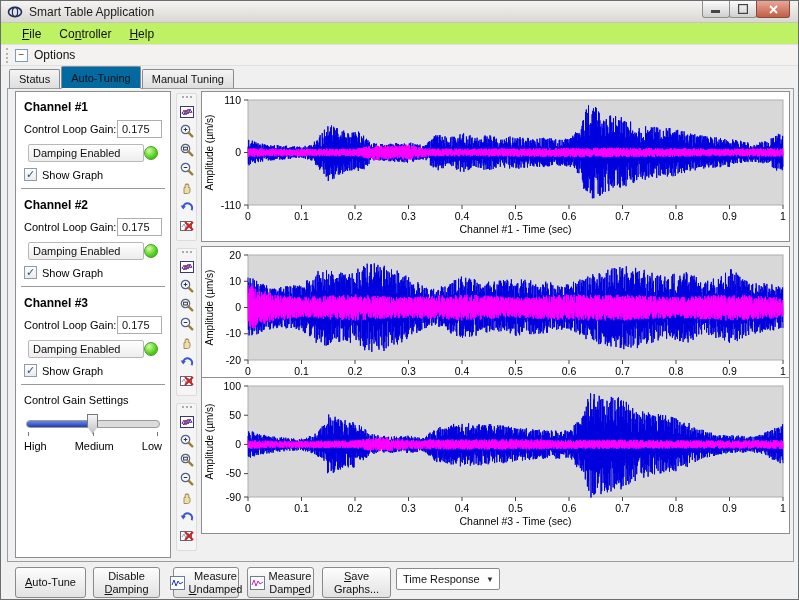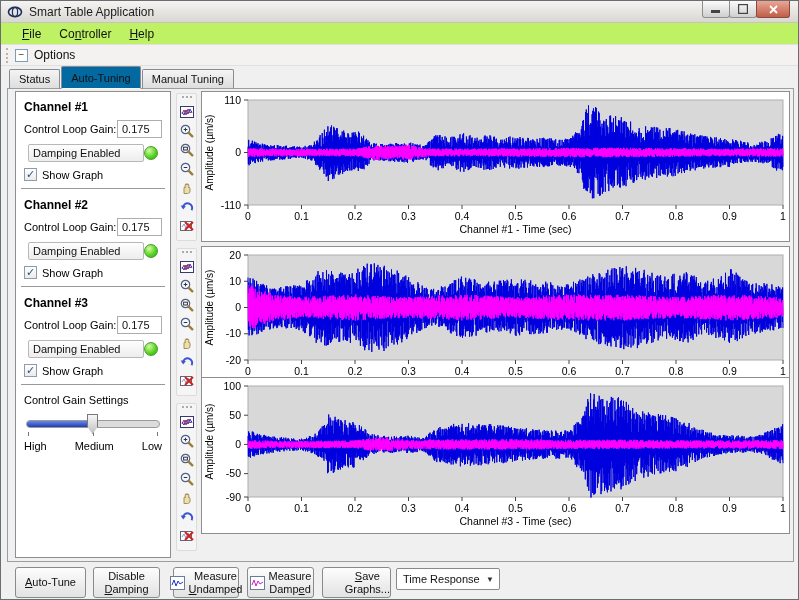--- a/index.html
+++ b/index.html
@@ -518,21 +518,21 @@
   </button>
   <button class="btn" style="left:246px;width:67px;">
     <span class="mi">
         <svg width="15" height="14">
           <rect x="0.5" y="0.5" width="14" height="13" fill="#fff" stroke="#6b7b9b"></rect>
           <polyline points="2,9 4,4 6,10 8,5 10,8 13,6" fill="none" stroke="#cc22cc"></polyline>
         </svg>
       </span>
     <span class="two"><span>Measure</span><br><span>Damp</span><span class="u">e</span><span>d</span></span>
   </button>
-  <button class="btn" style="left:321px;width:69px;justify-content:flex-end;">
+  <button class="btn" style="left:321px;width:69px;">
     <span class="two"><span></span><span class="u">S</span><span>ave</span><br><span>Graphs...</span></span>
   </button>
   <div class="select">
     <span>Time Response</span>
     <span class="arrow">▼</span>
   </div>
 
 </div>
 
 </body></html>

